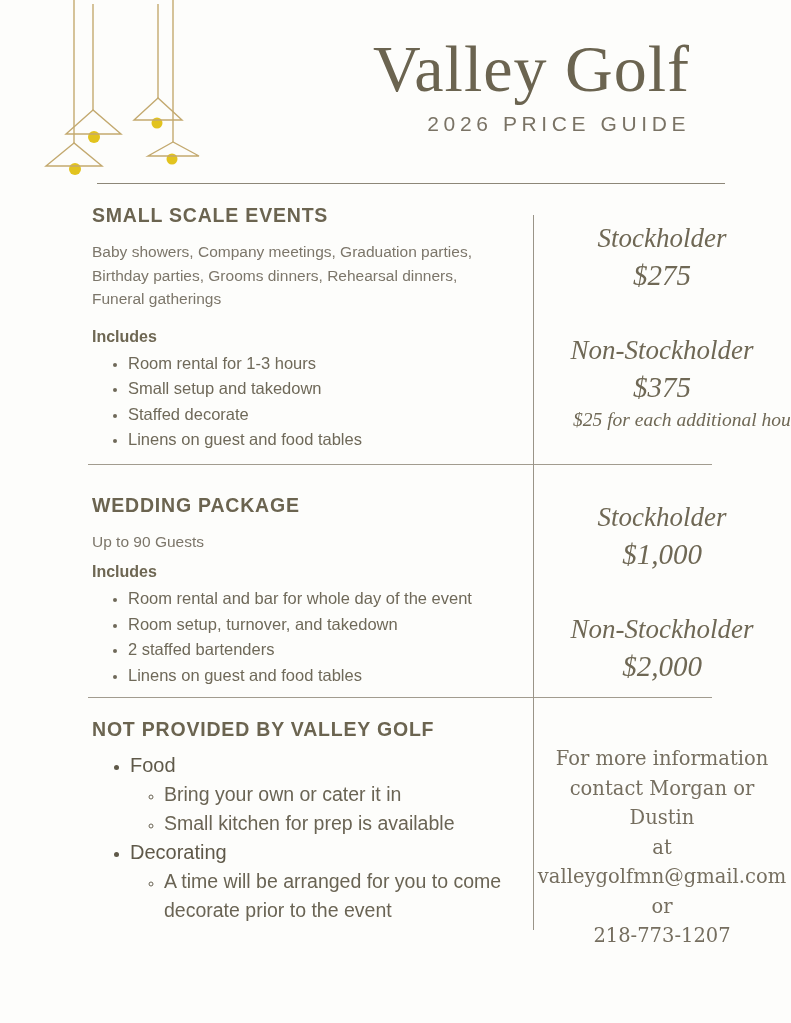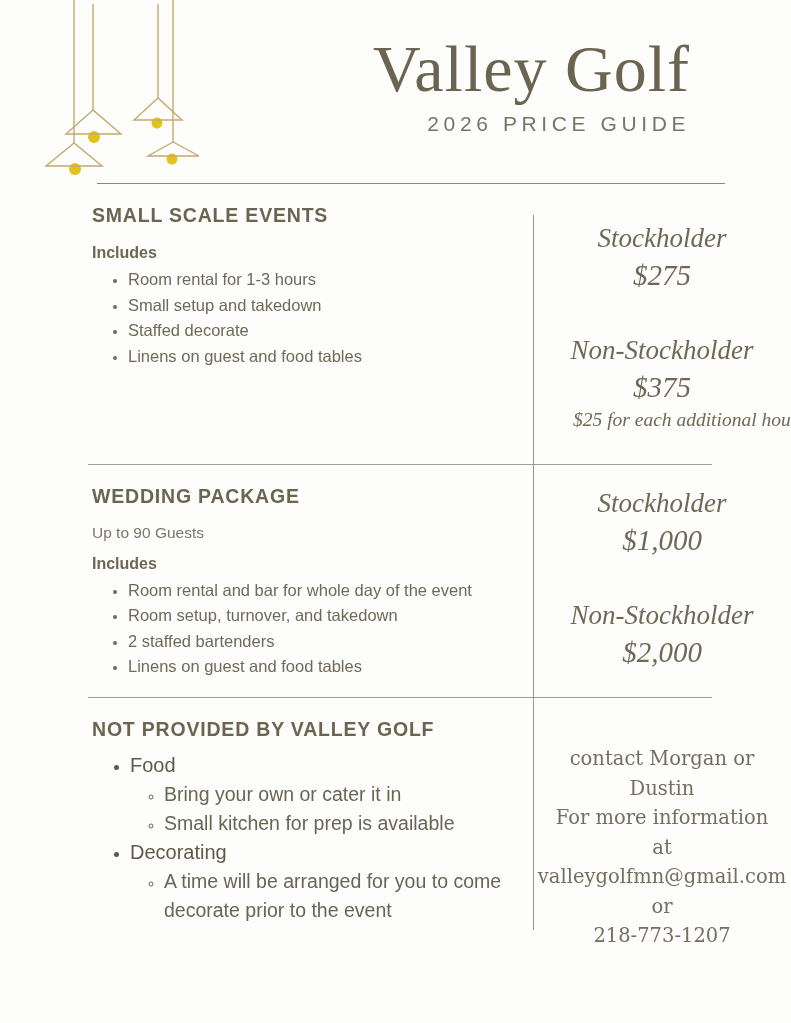--- a/index.html
+++ b/index.html
@@ -67,21 +67,21 @@
     width: 1px;
     height: 715px;
     background: #9a9488;
   }
 
   
   .sec { display: flex; }
   .sec .left { margin-left: 92px; width: 445px; padding-top: 20px; }
   .sec .right { width: 250px; text-align: center; }
   .sec1 { height: 280px; }
-  .sec2 { height: 232px; }
+  .sec2 { height: 232px; align-items: center; }
 
   h2.sec-heading {
     font-size: 19.5px;
     font-weight: 700;
     letter-spacing: 0.8px;
     color: var(--accent);
     white-space: nowrap;
   }
   .desc {
     margin-top: 13px;
@@ -180,20 +180,21 @@
       <div class="subtitle">2026 PRICE GUIDE</div>
     </div>
     <div class="header-rule"></div>
   </div>
 
   <div class="vline"></div>
 
   <section class="sec sec1">
     <div class="left">
       <h2 class="sec-heading">SMALL SCALE EVENTS</h2>
+      <p class="desc">Baby showers, Company meetings, Graduation parties, Birthday parties, Grooms dinners, Rehearsal dinners, Funeral gatherings</p>
       <div class="includes-label">Includes</div>
       <ul class="blist">
         <li>Room rental for 1-3 hours</li>
         <li>Small setup and takedown</li>
         <li>Staffed decorate</li>
         <li>Linens on guest and food tables</li>
       </ul>
     </div>
     <div class="right pricing">
       <div class="tier-label">Stockholder</div>
@@ -242,22 +243,22 @@
         <li>
           <span>Decorating</span>
           <ul>
             <li>A time will be arranged for you to come decorate prior to the event</li>
           </ul>
         </li>
       </ul>
     </div>
     <div class="right">
       <div class="contact">
+        <div>For more information</div>
         <div>contact Morgan or Dustin</div>
-        <div>For more information</div>
         <div>at</div>
         <div>valleygolfmn@gmail.com</div>
         <div>or</div>
         <div>218-773-1207</div>
       </div>
     </div>
   </section>
 
 </div>
 

